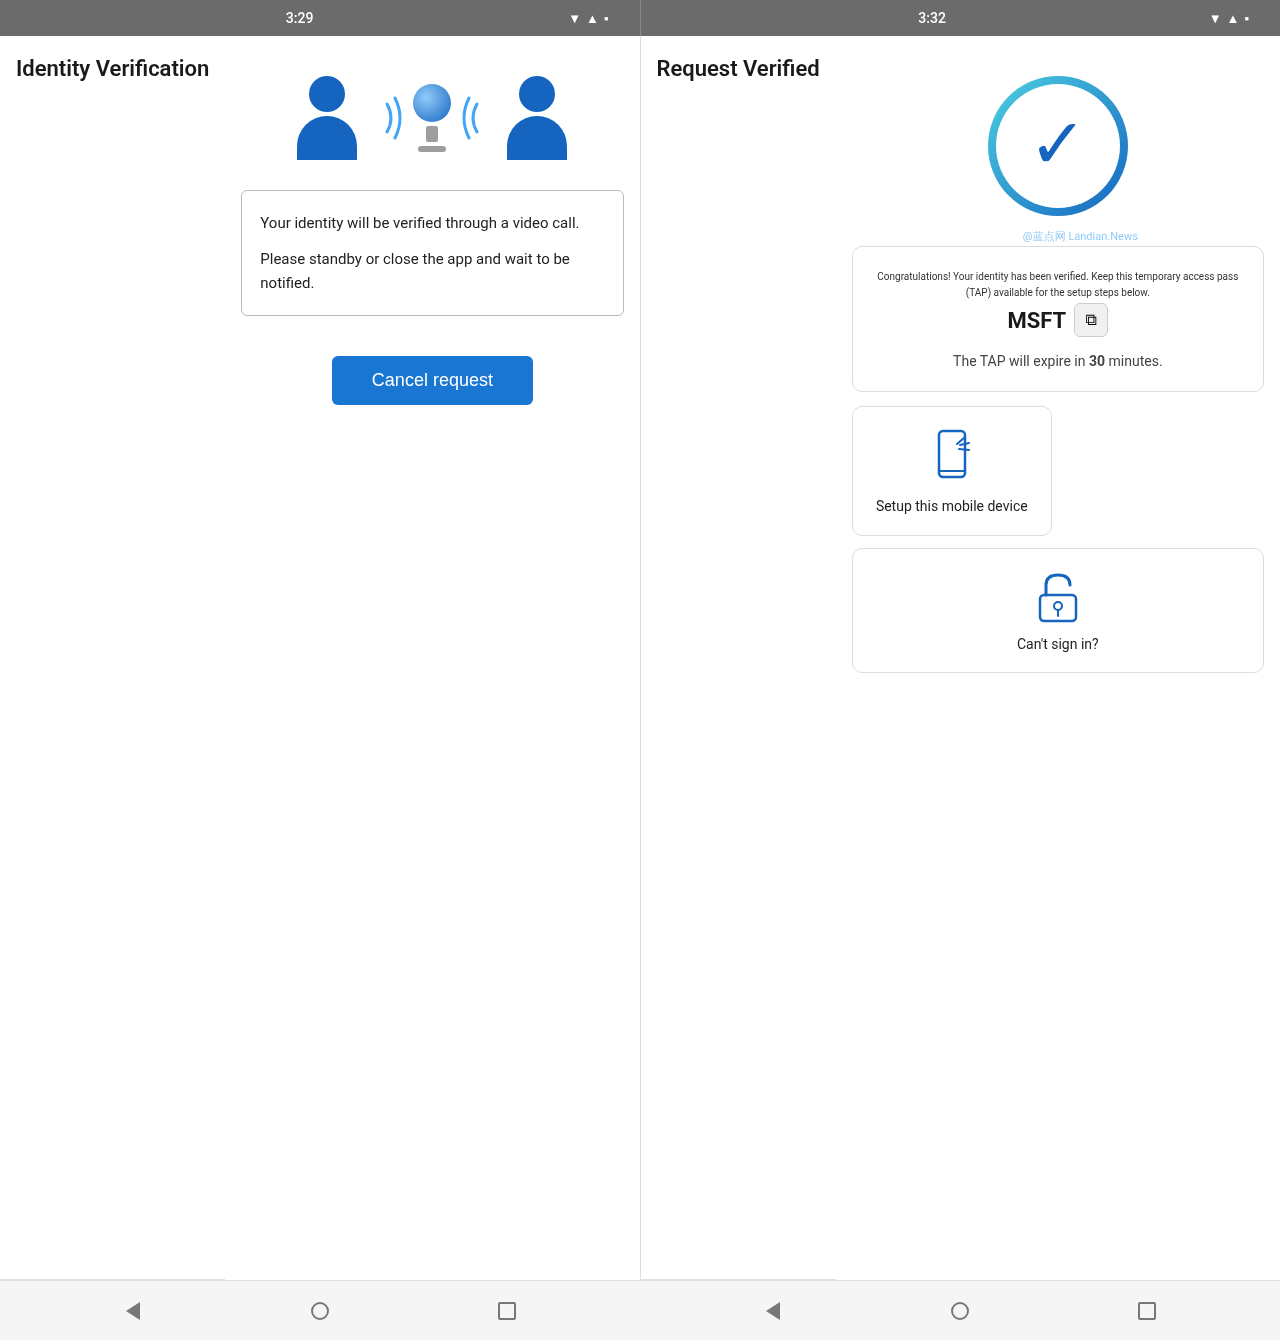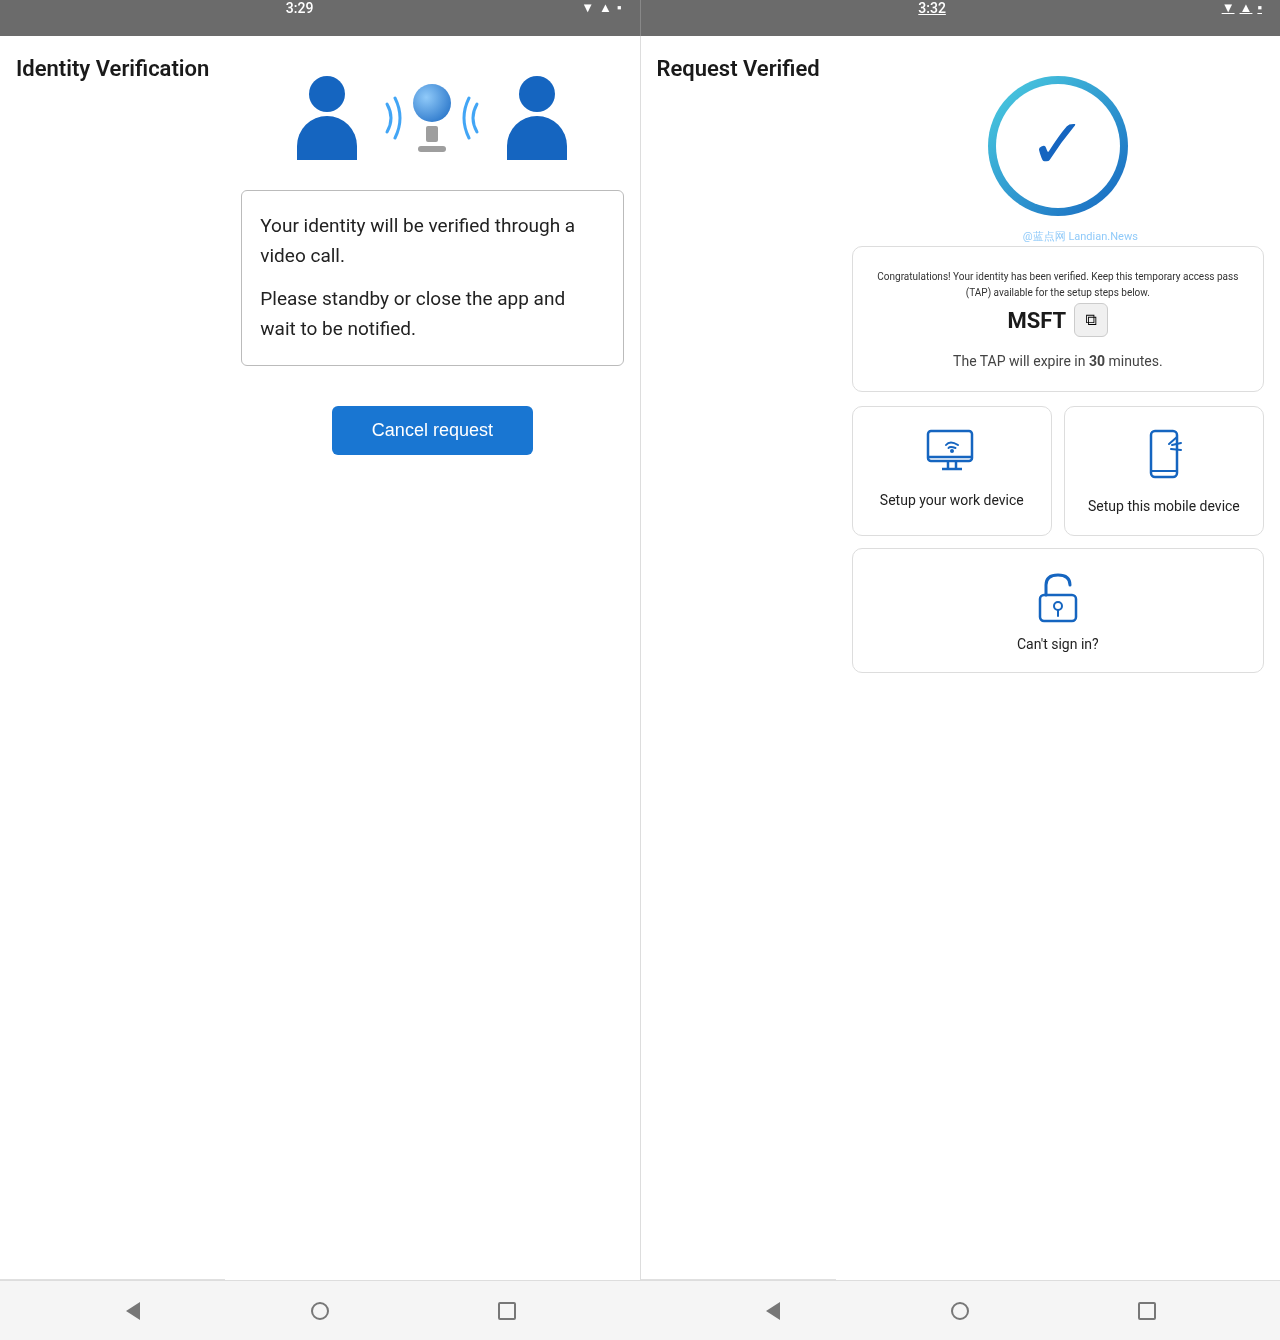--- a/index.html
+++ b/index.html
@@ -19,25 +19,25 @@
       width: 100%;
       height: 36px;
       background: #6b6b6b;
       color: white;
       font-size: 14px;
       font-weight: 500;
     }
     .status-bar-half {
       flex: 1;
       display: flex;
-      align-items: flex-start;
-      padding: 0 18px;
+      align-items: center;
+      padding: 0 31px;
     }
     .status-bar-half.left { justify-content: flex-start; }
-    .status-bar-half.right { justify-content: flex-end; gap: 16px; text-decoration: underline; }
+    .status-bar-half.right { justify-content: flex-end; gap: 16px; }
     .status-bar-divider { width: 1px; background: #888; }
     .status-time { font-size: 14px; font-weight: 500; flex: 1; text-align: center; }
     .status-icons { display: flex; align-items: center; gap: 5px; }
     .wifi-icon { font-size: 13px; }
     .signal-icon { font-size: 13px; }
     .battery-icon { font-size: 13px; }
 
     
     .screens {
       display: flex;
@@ -133,21 +133,21 @@
       background: #9e9e9e;
       border-radius: 3px;
     }
 
     .info-box {
       border: 1.5px solid #bbb;
       border-radius: 6px;
       padding: 20px 18px;
       width: 100%;
       max-width: 420px;
-      font-size: 19px;
+      font-size: 15px;
       color: #222;
       line-height: 1.6;
     }
     .info-box p { margin-bottom: 12px; }
     .info-box p:last-child { margin-bottom: 0; }
 
     .cancel-btn {
       margin-top: 40px;
       background: #1976d2;
       color: #ffffff;
@@ -417,35 +417,20 @@
             <span>⧉</span>
           </button>
         </div>
         <p class="tap-expiry">
           The TAP will expire in <strong>30</strong> minutes.
         </p>
       </div>
 
       <div class="action-grid">
 
-        <div class="action-card">
-          <svg width="56" height="50" viewBox="0 0 56 50" fill="none">
-
-            <rect x="4" y="2" width="44" height="30" rx="3" stroke="#1565c0" stroke-width="2.5" fill="none"></rect>
-            <line x1="4" y1="28" x2="48" y2="28" stroke="#1565c0" stroke-width="2.5"></line>
-            <line x1="24" y1="32" x2="24" y2="40" stroke="#1565c0" stroke-width="2.5"></line>
-            <line x1="32" y1="32" x2="32" y2="40" stroke="#1565c0" stroke-width="2.5"></line>
-            <line x1="18" y1="40" x2="38" y2="40" stroke="#1565c0" stroke-width="2.5"></line>
-
-            <path d="M22 16 Q26 11 34 16" stroke="#1565c0" stroke-width="2" fill="none" stroke-linecap="round"></path>
-            <path d="M24.5 19 Q26 17 31.5 19" stroke="#1565c0" stroke-width="2" fill="none" stroke-linecap="round"></path>
-            <circle cx="28" cy="22" r="2" fill="#1565c0"></circle>
-          </svg>
-          <span class="action-card-label">Setup your work device</span>
-        </div>
 
         <div class="action-card">
           <svg width="50" height="56" viewBox="0 0 50 56" fill="none">
 
             <rect x="12" y="2" width="26" height="46" rx="4" stroke="#1565c0" stroke-width="2.5" fill="none"></rect>
             <line x1="12" y1="42" x2="38" y2="42" stroke="#1565c0" stroke-width="2"></line>
 
             <path d="M30 15 L38 8" stroke="#1565c0" stroke-width="2" stroke-linecap="round"></path>
             <path d="M33 16 L42 14" stroke="#1565c0" stroke-width="2" stroke-linecap="round"></path>
             <path d="M32 20 L42 21" stroke="#1565c0" stroke-width="2" stroke-linecap="round"></path>

